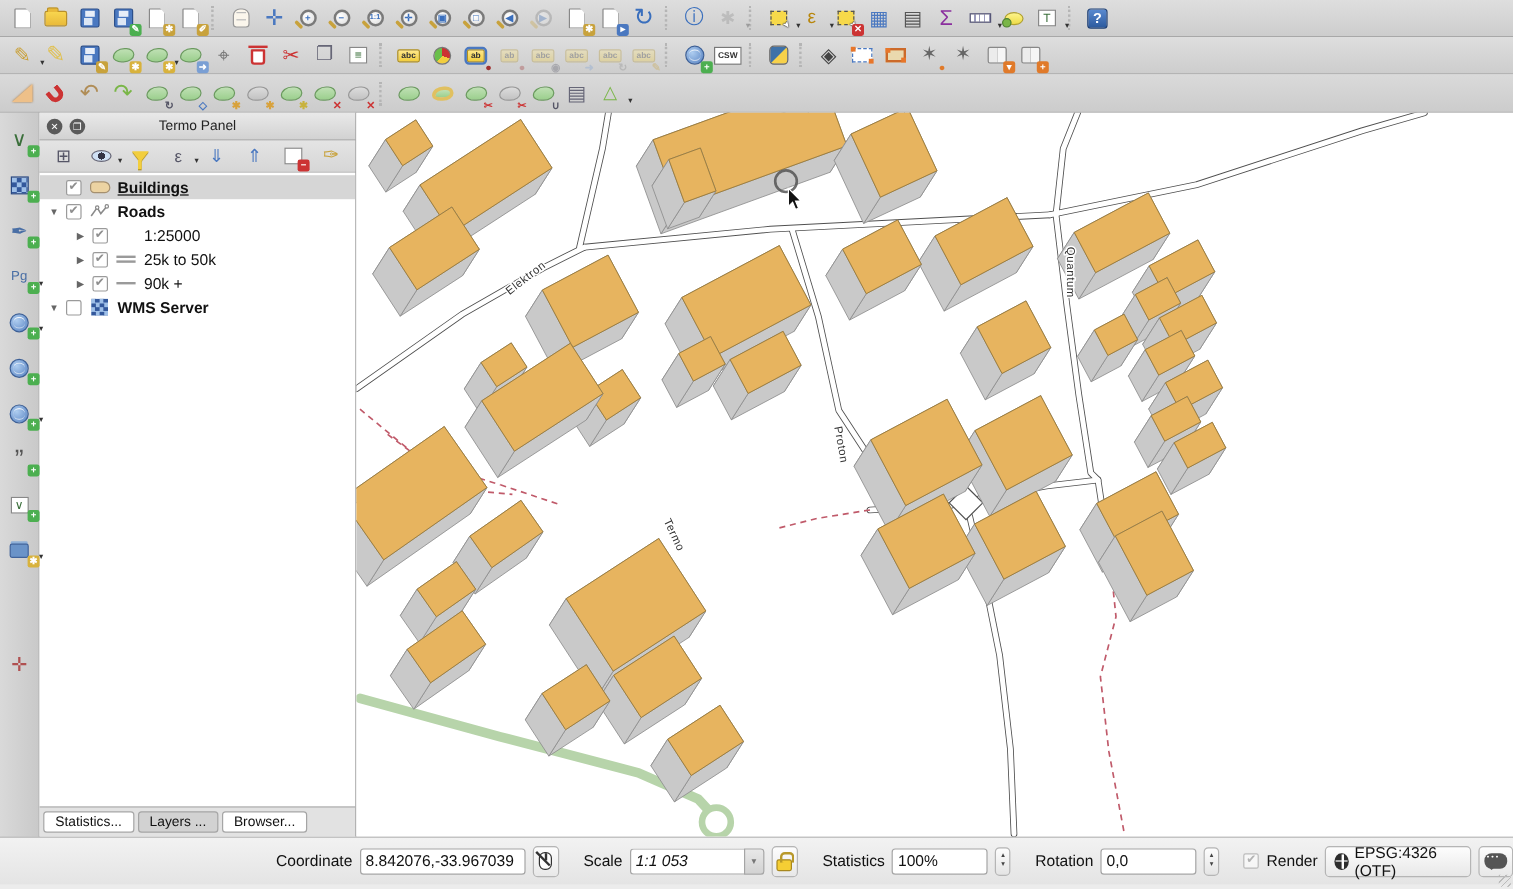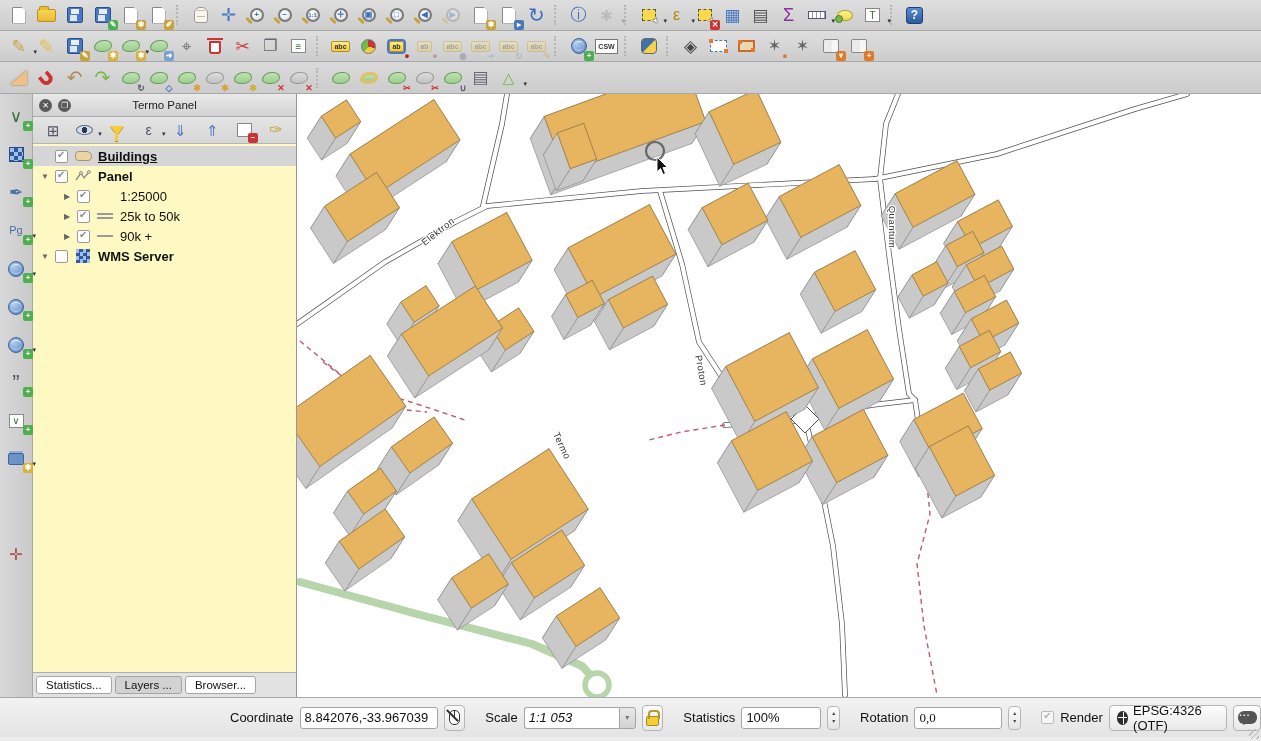--- a/index.html
+++ b/index.html
@@ -62,21 +62,21 @@
   #rail{width:33px;background:linear-gradient(90deg,#d9d9d9,#c9c9c9);border-right:1px solid #a8a8a8;display:flex;flex-direction:column;align-items:center;padding-top:10px;gap:13px;}
   #rail .tbtn{width:30px;height:25px;}
   .rail-gap{margin-top:58px;}
 
   #panel{width:264px;background:#ededed;border-right:1px solid #979797;display:flex;flex-direction:column;}
   .ptitle{height:23px;background:linear-gradient(#e9e9e9,#d2d2d2);border-bottom:1px solid #ababab;display:flex;align-items:center;font-size:11.5px;color:#222;position:relative;}
   .ptitle .ttl{flex:1;text-align:center;}
   .wbtn{width:13px;height:13px;border-radius:50%;background:#5a5a5a;color:#fff;display:flex;align-items:center;justify-content:center;font-size:8px;margin-left:6px;flex:0 0 auto;}
   .ptoolbar{height:27px;background:linear-gradient(#e4e4e4,#d6d6d6);border-bottom:1px solid #b5b5b5;display:flex;align-items:center;justify-content:space-between;padding:0 8px;}
   .ptoolbar .tbtn{width:24px;height:22px;}
-  #ptree{flex:1;background:#fef9c3;overflow:hidden;padding-top:2px;}
+  #ptree{flex:1;background:#ffffff;overflow:hidden;padding-top:2px;}
   .trrow{height:20px;display:flex;align-items:center;font-size:13px;color:#111;}
   .trrow.sel{background:#d6d6d6;}
   .trrow .exp{width:12px;text-align:center;font-size:8px;color:#666;flex:0 0 auto;}
   .trrow .cb{margin:0 4px;}
   .trrow .lsym{width:22px;display:flex;align-items:center;justify-content:center;flex:0 0 auto;}
   .trrow .lbl{margin-left:4px;white-space:nowrap;}
   .trrow .lbl.b{font-weight:bold;}
   .trrow .lbl.u{text-decoration:underline;}
   .cb{width:13px;height:13px;background:#fff;border:1px solid #9a9a9a;border-radius:2px;position:relative;flex:0 0 auto;}
   .cb.on::after{content:"✔";position:absolute;top:-2px;left:1px;font-size:10px;color:#8e8e8e;}
@@ -521,21 +521,21 @@
         <div class="trrow" style="padding-left: 6px;">
           <span class="exp">▼</span>
           <span class="cb on"></span>
           <span class="lsym">
             <svg width="16" height="12">
               <path d="M1,10 L6,3 L9,8 L14,2" fill="none" stroke="#8a8a8a" stroke-width="1.3"></path>
               <circle cx="6" cy="3" r="1.4" fill="#fff" stroke="#888"></circle>
               <circle cx="14" cy="2" r="1.4" fill="#fff" stroke="#888"></circle>
             </svg>
           </span>
-          <span class="lbl b">Panel</span>
+          <span class="lbl b">Roads</span>
         </div>
         <div class="trrow" style="padding-left: 28px;">
           <span class="exp">▶</span>
           <span class="cb on"></span>
           <span class="lsym"></span>
           <span class="lbl">1:25000</span>
         </div>
         <div class="trrow" style="padding-left: 28px;">
           <span class="exp">▶</span>
           <span class="cb on"></span>
@@ -821,21 +821,21 @@
     </span>
   <span style="width:10px"></span>
   <span class="slabel">Statistics</span>
   <input class="sfield" style="width: 80px;" value="100%">
   <span class="stepper">
       <span>▴</span>
       <span>▾</span>
     </span>
   <span style="width:10px"></span>
   <span class="slabel">Rotation</span>
-  <input class="sfield" style="width: 88px; font-family: Liberation Serif, serif;" value="0,0">
+  <input class="sfield" style="width: 80px;" value="0,0">
   <span class="stepper">
       <span>▴</span>
       <span>▾</span>
     </span>
   <span style="width:10px"></span>
   <span class="cb on" style="opacity:.6"></span>
   <span class="slabel">Render</span>
   <span class="sbtn" style="width:auto;padding:0 7px">
     <span class="crsico"></span>
     <span style="font-size:13px">EPSG:4326 (OTF)</span>

